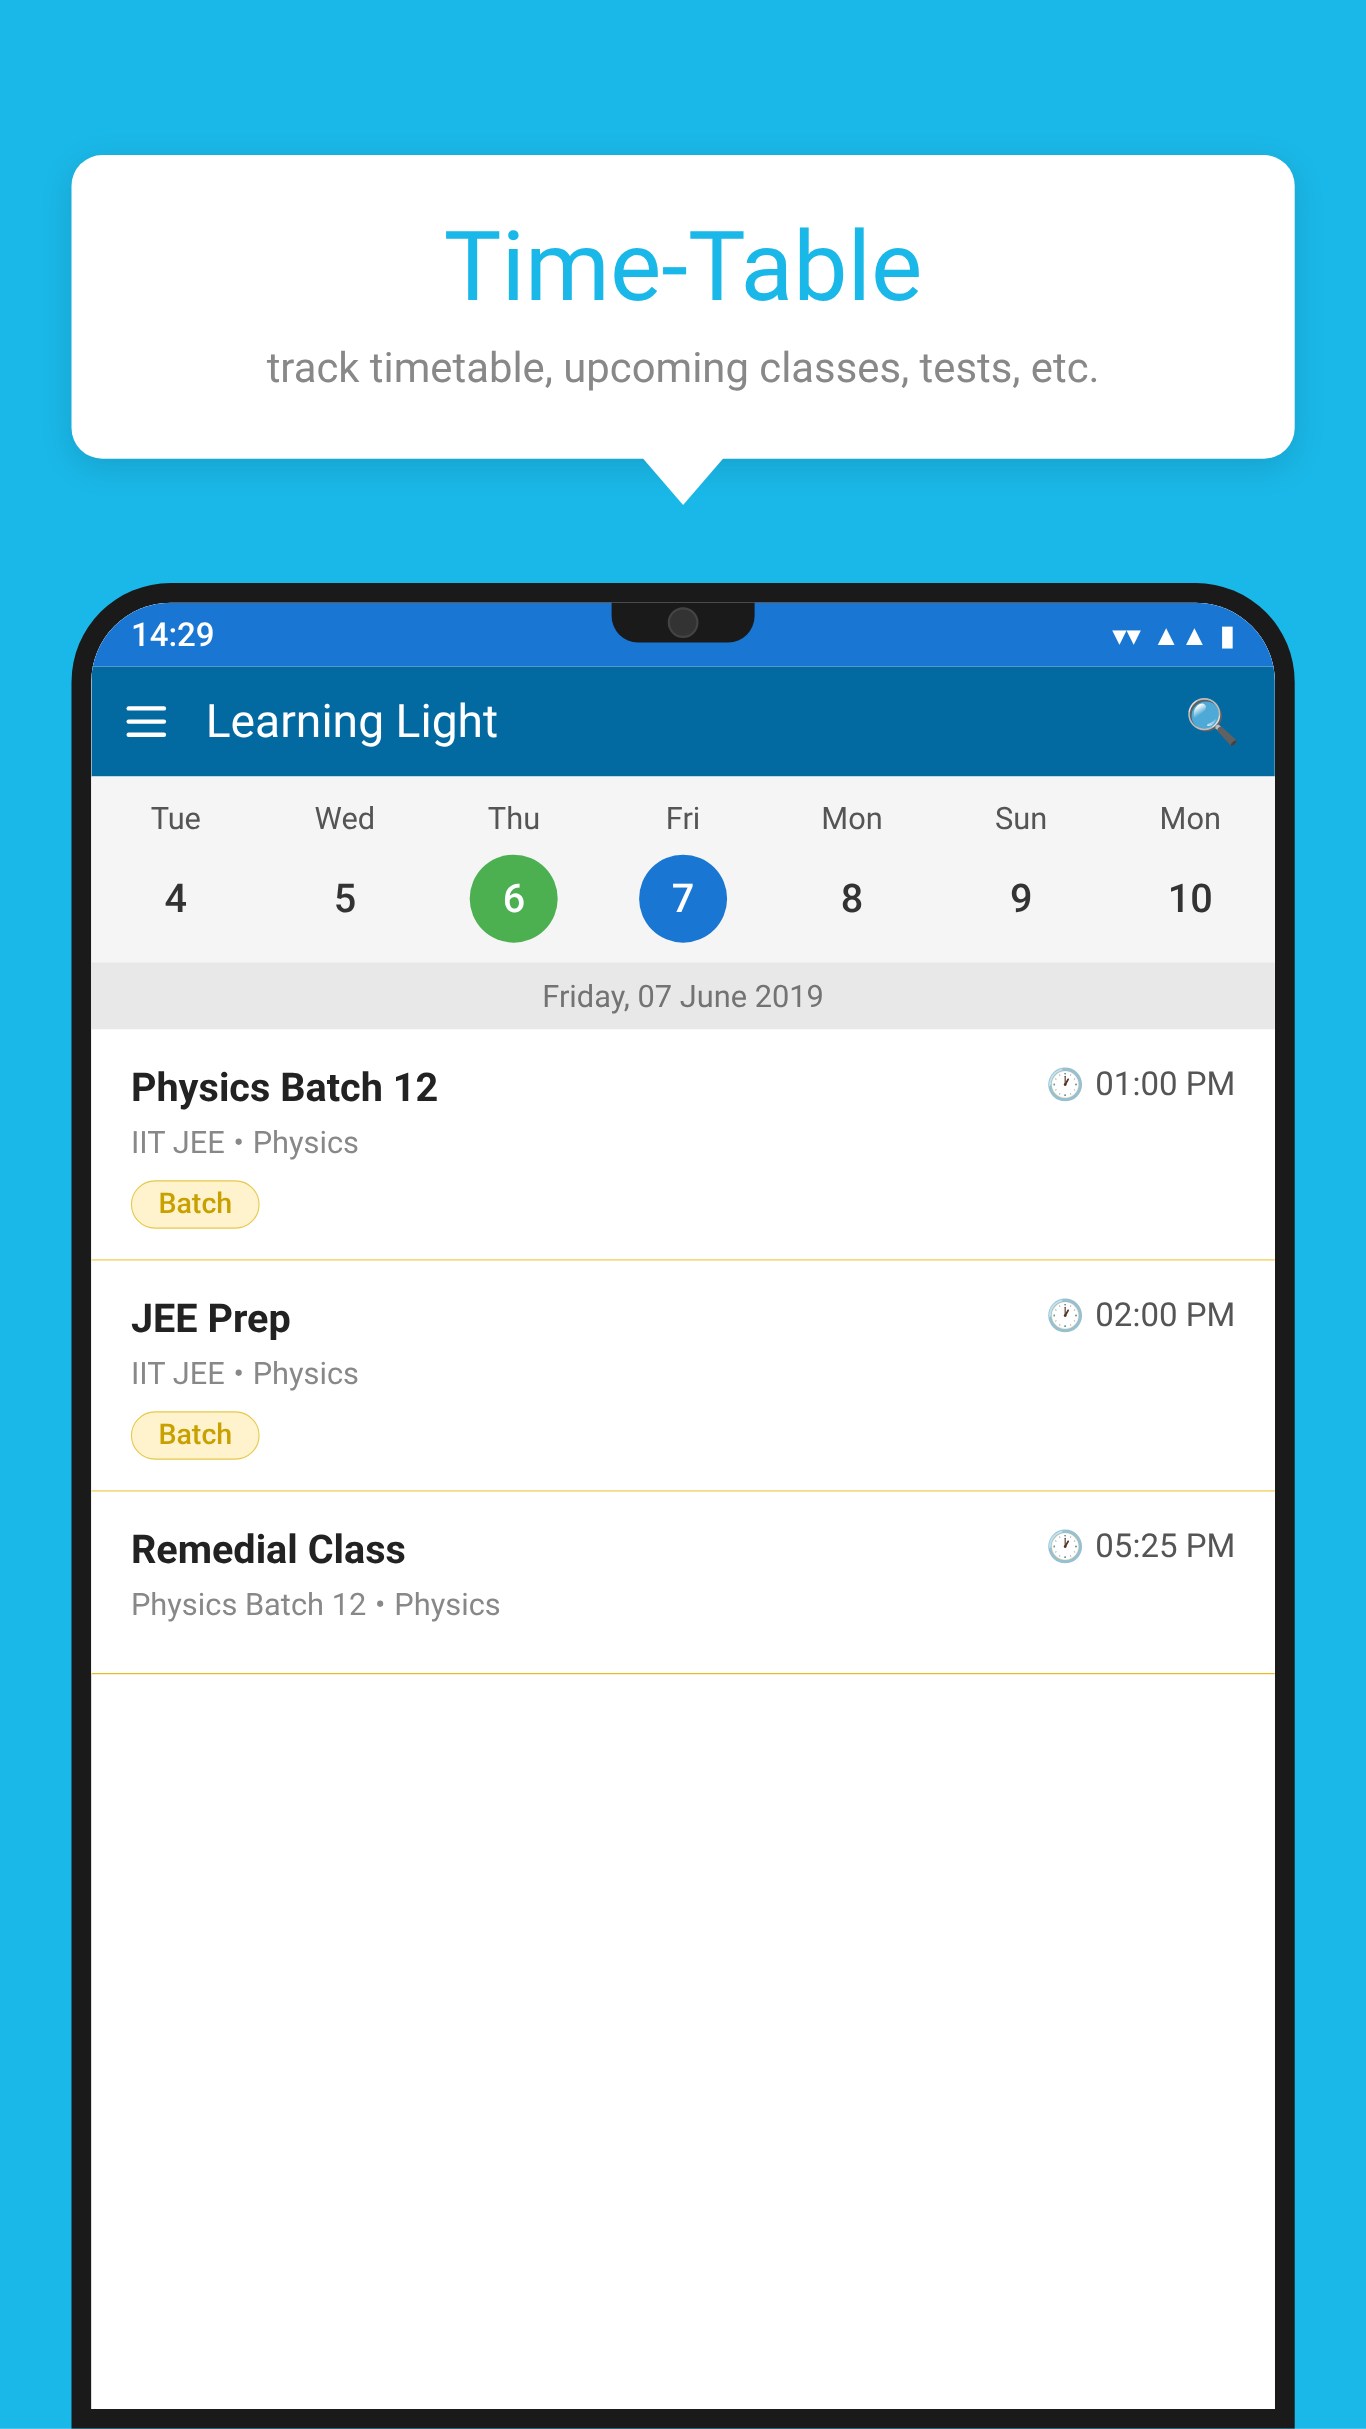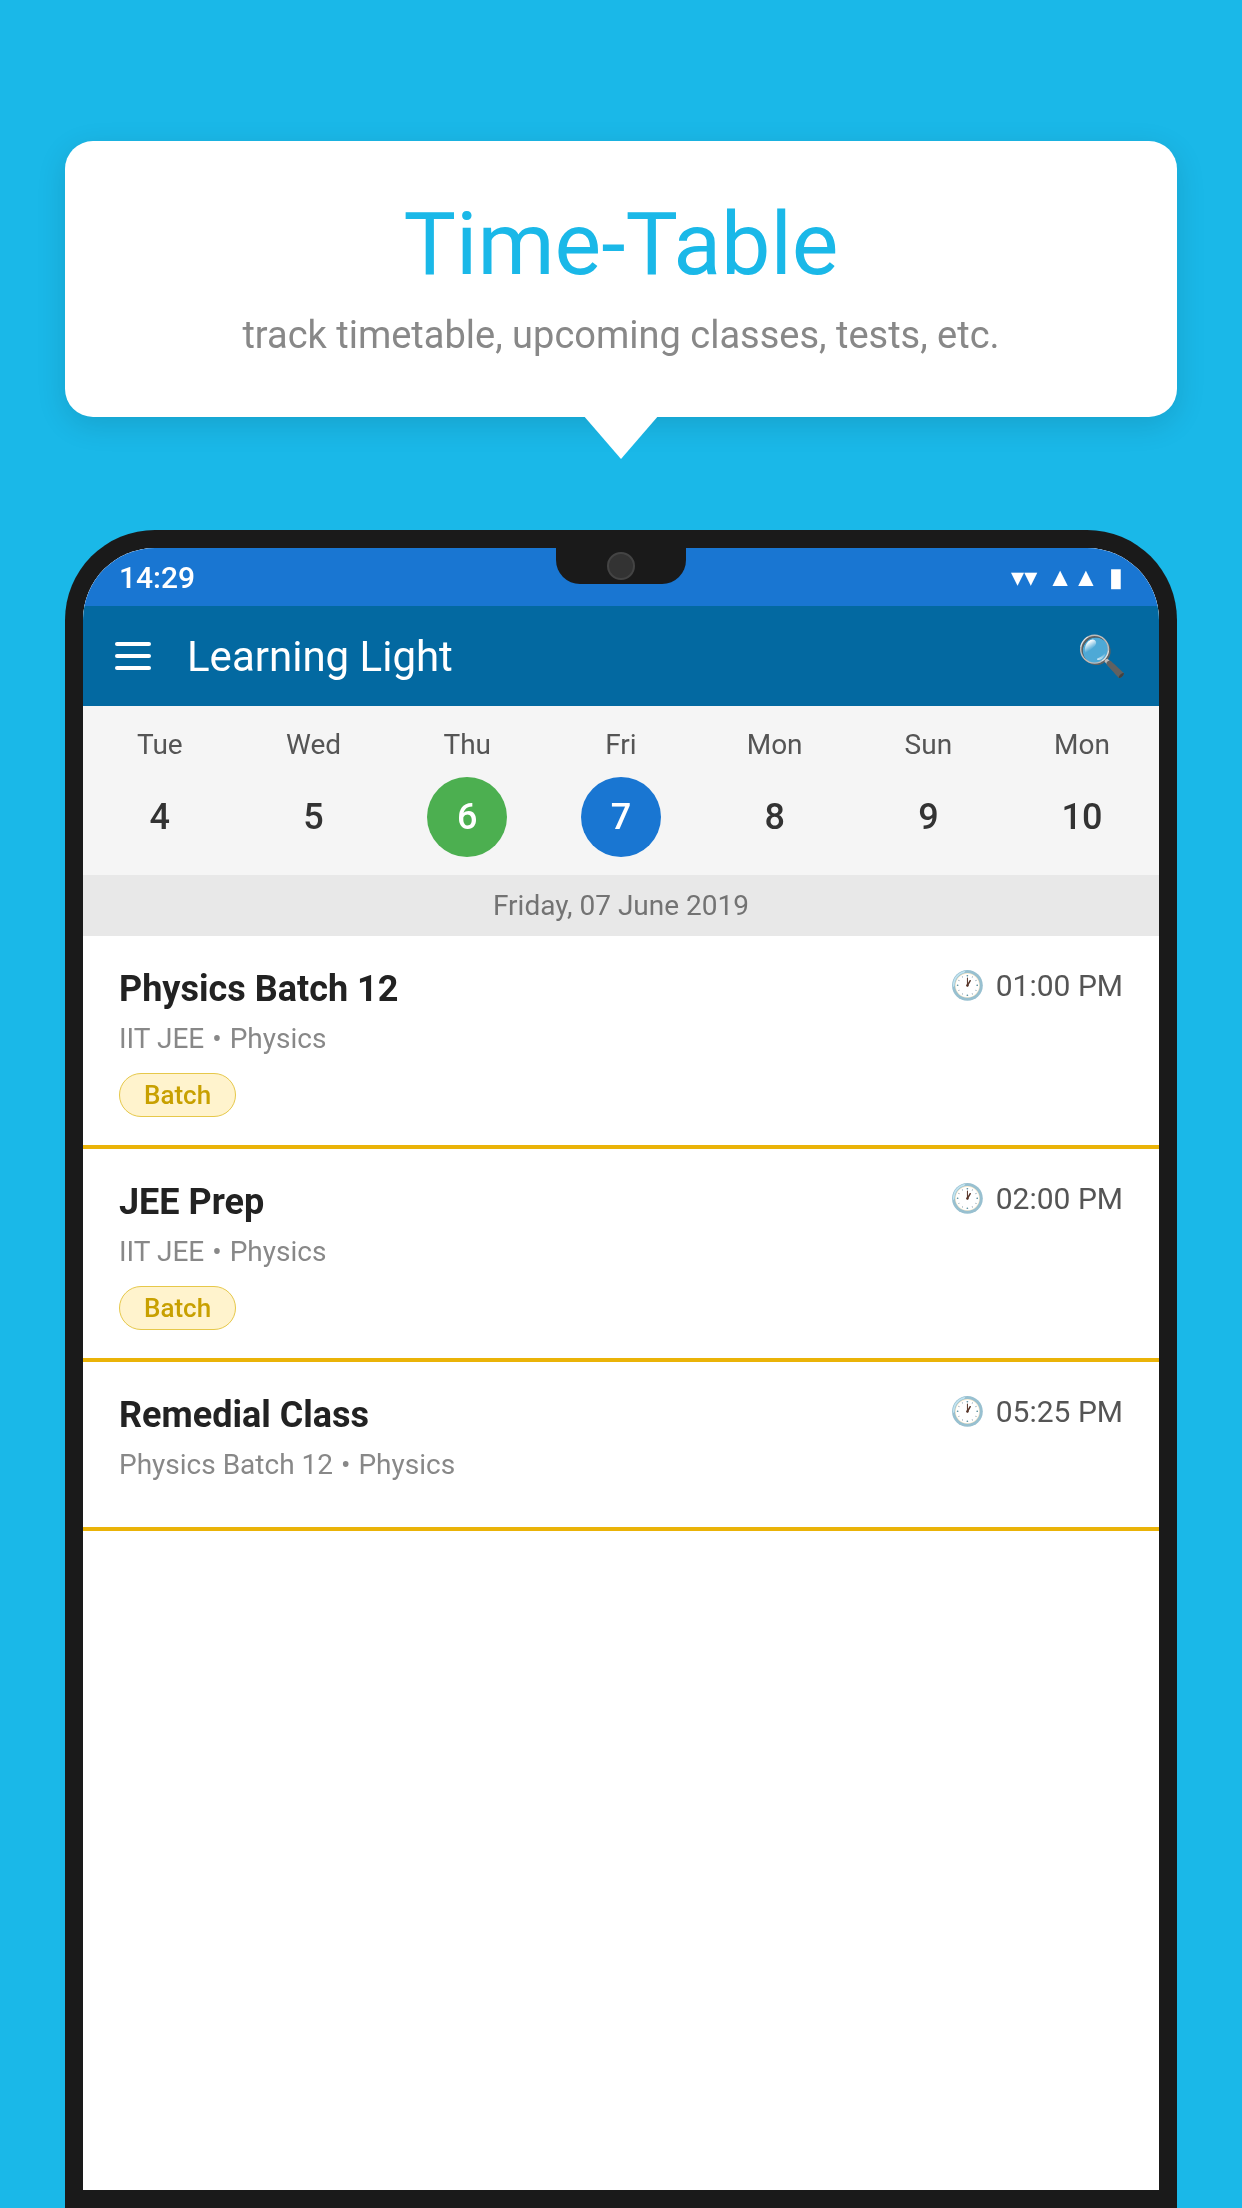--- a/index.html
+++ b/index.html
@@ -239,21 +239,21 @@
       color: #737373;
     }
 
     
     .schedule-list {
       background: white;
     }
 
     .schedule-item {
       padding: 32px 36px 28px;
-      border-bottom: 4px solid #eab308;
+      border-bottom: 1px solid #eab308;
       background: white;
     }
 
     .schedule-item-header {
       display: flex;
       justify-content: space-between;
       align-items: flex-start;
       margin-bottom: 12px;
     }
 

